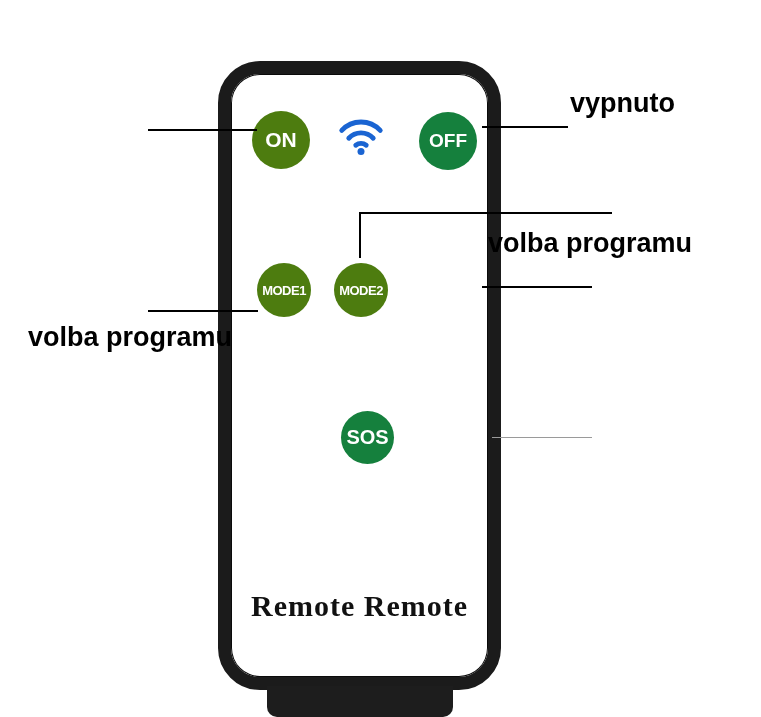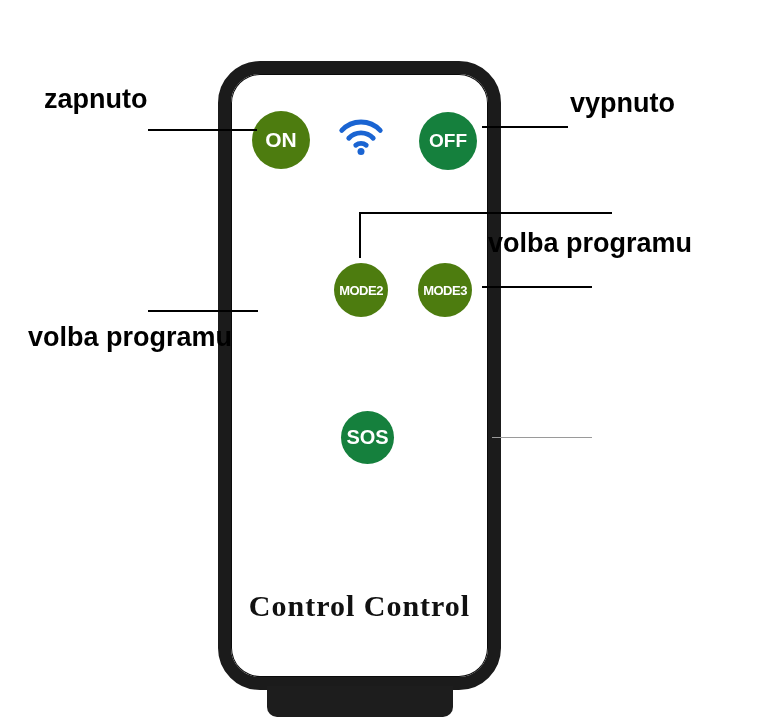--- a/index.html
+++ b/index.html
@@ -89,28 +89,27 @@
         <path d="M10 23 A30 30 0 0 1 54 23"></path>
         <path d="M18 32 A19 19 0 0 1 46 32"></path>
         <path d="M26 40 A10 10 0 0 1 38 40"></path>
       </g>
       <circle cx="32" cy="47" r="4" fill="#1a64d2"></circle>
     </svg>
   </div>
 
   <button class="btn btn-red btn-off">OFF</button>
 
+  <button class="btn btn-blue btn-mode btn-mode1">MODE1</button>
   <button class="btn btn-blue btn-mode btn-mode2">MODE2</button>
-  <button class="btn btn-blue btn-mode btn-mode3">MODE3</button>
 
   <button class="btn btn-red btn-sos">SOS</button>
 
-  <div class="brand">Control Control</div>
+  <div class="brand">Remote Remote</div>
 
-  <div class="ann ann-zapnuto">zapnuto</div>
   <div class="ann ann-vypnuto">vypnuto</div>
   <div class="ann ann-volba-right">volba programu</div>
   <div class="ann ann-volba-left">volba programu</div>
 
   <div class="line line-h line-zapnuto"></div>
   <div class="line line-h line-vypnuto"></div>
   <div class="line line-h line-mode2-h"></div>
   <div class="line line-v line-mode2-v"></div>
   <div class="line line-h line-mode3"></div>
   <div class="line line-h line-volba-left"></div>

